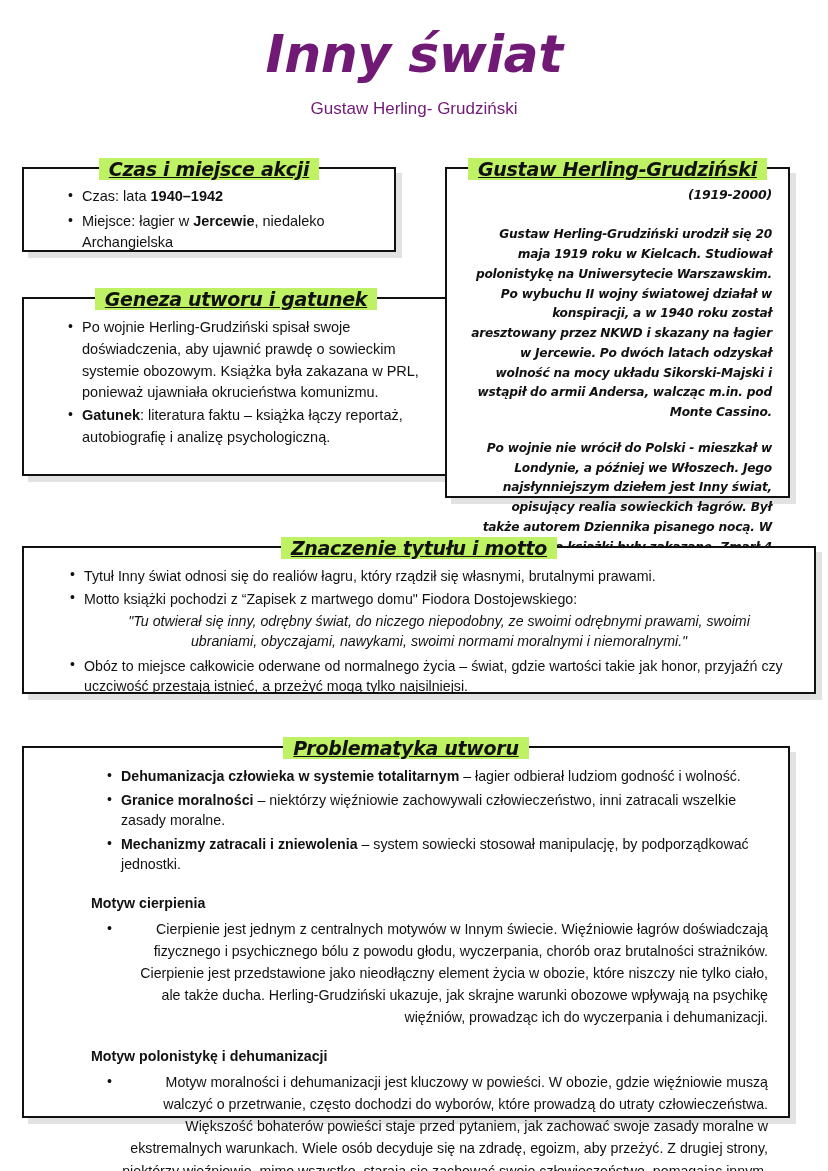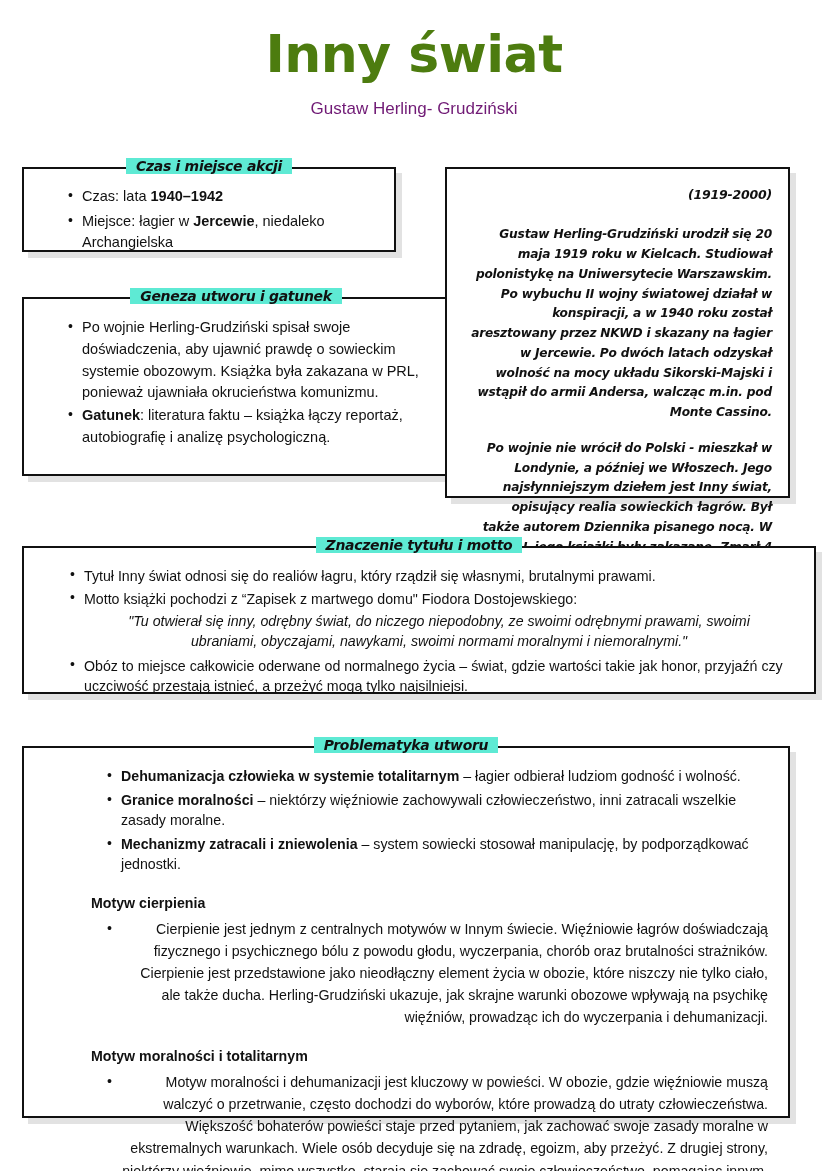--- a/index.html
+++ b/index.html
@@ -18,24 +18,25 @@
   }
 
   
   .doc-header {
     padding-top: 26px;
     text-align: center;
   }
   .doc-title {
     font-family: "DejaVu Sans", sans-serif;
     font-weight: 700;
+    font-style: italic;
     font-size: 52px;
     letter-spacing: -0.5px;
     line-height: 1.1;
-    color: #4d7c0f;
+    color: #701a75;
     margin: 0;
   }
   .doc-subtitle {
     font-family: "Liberation Sans", sans-serif;
     font-weight: 400;
     font-size: 17px;
     color: #701a75;
     margin: 16px 0 0 0;
   }
 
@@ -50,29 +51,30 @@
     position: absolute;
     top: -11px;
     left: 0;
     right: 0;
     display: flex;
     align-items: center;
     justify-content: center;
     pointer-events: none;
   }
   .box-legend .legend-text {
-    background: #5eead4;
+    background: #bef264;
     padding: 0 10px;
     font-family: "DejaVu Sans", sans-serif;
     font-weight: 700;
     font-style: italic;
-    font-size: 14px;
+    font-size: 19px;
     letter-spacing: -0.3px;
     white-space: nowrap;
     color: #111111;
+    text-decoration: underline;
   }
   .box-body {
     padding: 20px 18px 14px 18px;
     font-size: 14.5px;
     line-height: 1.45;
     margin-left: 8px;
   }
 
   ul.blist {
     margin: 0;
@@ -210,20 +212,23 @@
   </div>
   <div class="box-body">
     <ul class="blist">
       <li><span>Po wojnie Herling-Grudziński spisał swoje doświadczenia, aby ujawnić prawdę o sowieckim systemie obozowym. Książka była zakazana w PRL, ponieważ ujawniała okrucieństwa komunizmu.</span></li>
       <li><b>Gatunek</b><span>: literatura faktu – książka łączy reportaż, autobiografię i analizę psychologiczną.</span></li>
     </ul>
   </div>
 </section>
 
 <section class="box" id="box-author">
+  <div class="box-legend">
+    <span class="legend-text">Gustaw Herling-Grudziński</span>
+  </div>
   <div class="box-body">
     <div class="bio-years">(1919-2000)</div>
     <p class="bio-para">Gustaw Herling-Grudziński urodził się 20 maja 1919 roku w Kielcach. Studiował polonistykę na Uniwersytecie Warszawskim. Po wybuchu II wojny światowej działał w konspiracji, a w 1940 roku został aresztowany przez NKWD i skazany na łagier w Jercewie. Po dwóch latach odzyskał wolność na mocy układu Sikorski-Majski i wstąpił do armii Andersa, walcząc m.in. pod Monte Cassino.</p>
     <p class="bio-para">Po wojnie nie wrócił do Polski - mieszkał w Londynie, a później we Włoszech. Jego najsłynniejszym dziełem jest Inny świat, opisujący realia sowieckich łagrów. Był także autorem Dziennika pisanego nocą. W PRL jego książki były zakazane. Zmarł 4 lipca 2000 roku w Neapolu, pozostając jednym z najważniejszych polskich pisarzy XX wieku.</p>
   </div>
 </section>
 
 <section class="box" id="box-title-motto">
   <div class="box-legend">
     <span class="legend-text">Znaczenie tytułu i motto</span>
@@ -247,16 +252,16 @@
   <div class="box-body">
     <ul class="blist">
       <li><b>Dehumanizacja człowieka w systemie totalitarnym</b><span> – łagier odbierał ludziom godność i wolność.</span></li>
       <li><b>Granice moralności</b><span> – niektórzy więźniowie zachowywali człowieczeństwo, inni zatracali wszelkie zasady moralne.</span></li>
       <li><b>Mechanizmy zatracali i zniewolenia</b><span> – system sowiecki stosował manipulację, by podporządkować jednostki.</span></li>
     </ul>
 
     <div class="motif-heading">Motyw cierpienia</div>
     <p class="motif-para">Cierpienie jest jednym z centralnych motywów w Innym świecie. Więźniowie łagrów doświadczają fizycznego i psychicznego bólu z powodu głodu, wyczerpania, chorób oraz brutalności strażników. Cierpienie jest przedstawione jako nieodłączny element życia w obozie, które niszczy nie tylko ciało, ale także ducha. Herling-Grudziński ukazuje, jak skrajne warunki obozowe wpływają na psychikę więźniów, prowadząc ich do wyczerpania i dehumanizacji.</p>
 
-    <div class="motif-heading">Motyw moralności i totalitarnym</div>
+    <div class="motif-heading">Motyw polonistykę i dehumanizacji</div>
     <p class="motif-para">Motyw moralności i dehumanizacji jest kluczowy w powieści. W obozie, gdzie więźniowie muszą walczyć o przetrwanie, często dochodzi do wyborów, które prowadzą do utraty człowieczeństwa. Większość bohaterów powieści staje przed pytaniem, jak zachować swoje zasady moralne w ekstremalnych warunkach. Wiele osób decyduje się na zdradę, egoizm, aby przeżyć. Z drugiej strony, niektórzy więźniowie, mimo wszystko, starają się zachować swoje człowieczeństwo, pomagając innym. Motyw dehumanizacji pokazuje, jak system totalitarny stara się zniszczyć nie tylko ciało, ale również duchowość człowieka.</p>
   </div>
 </section>
 
 </body></html>

